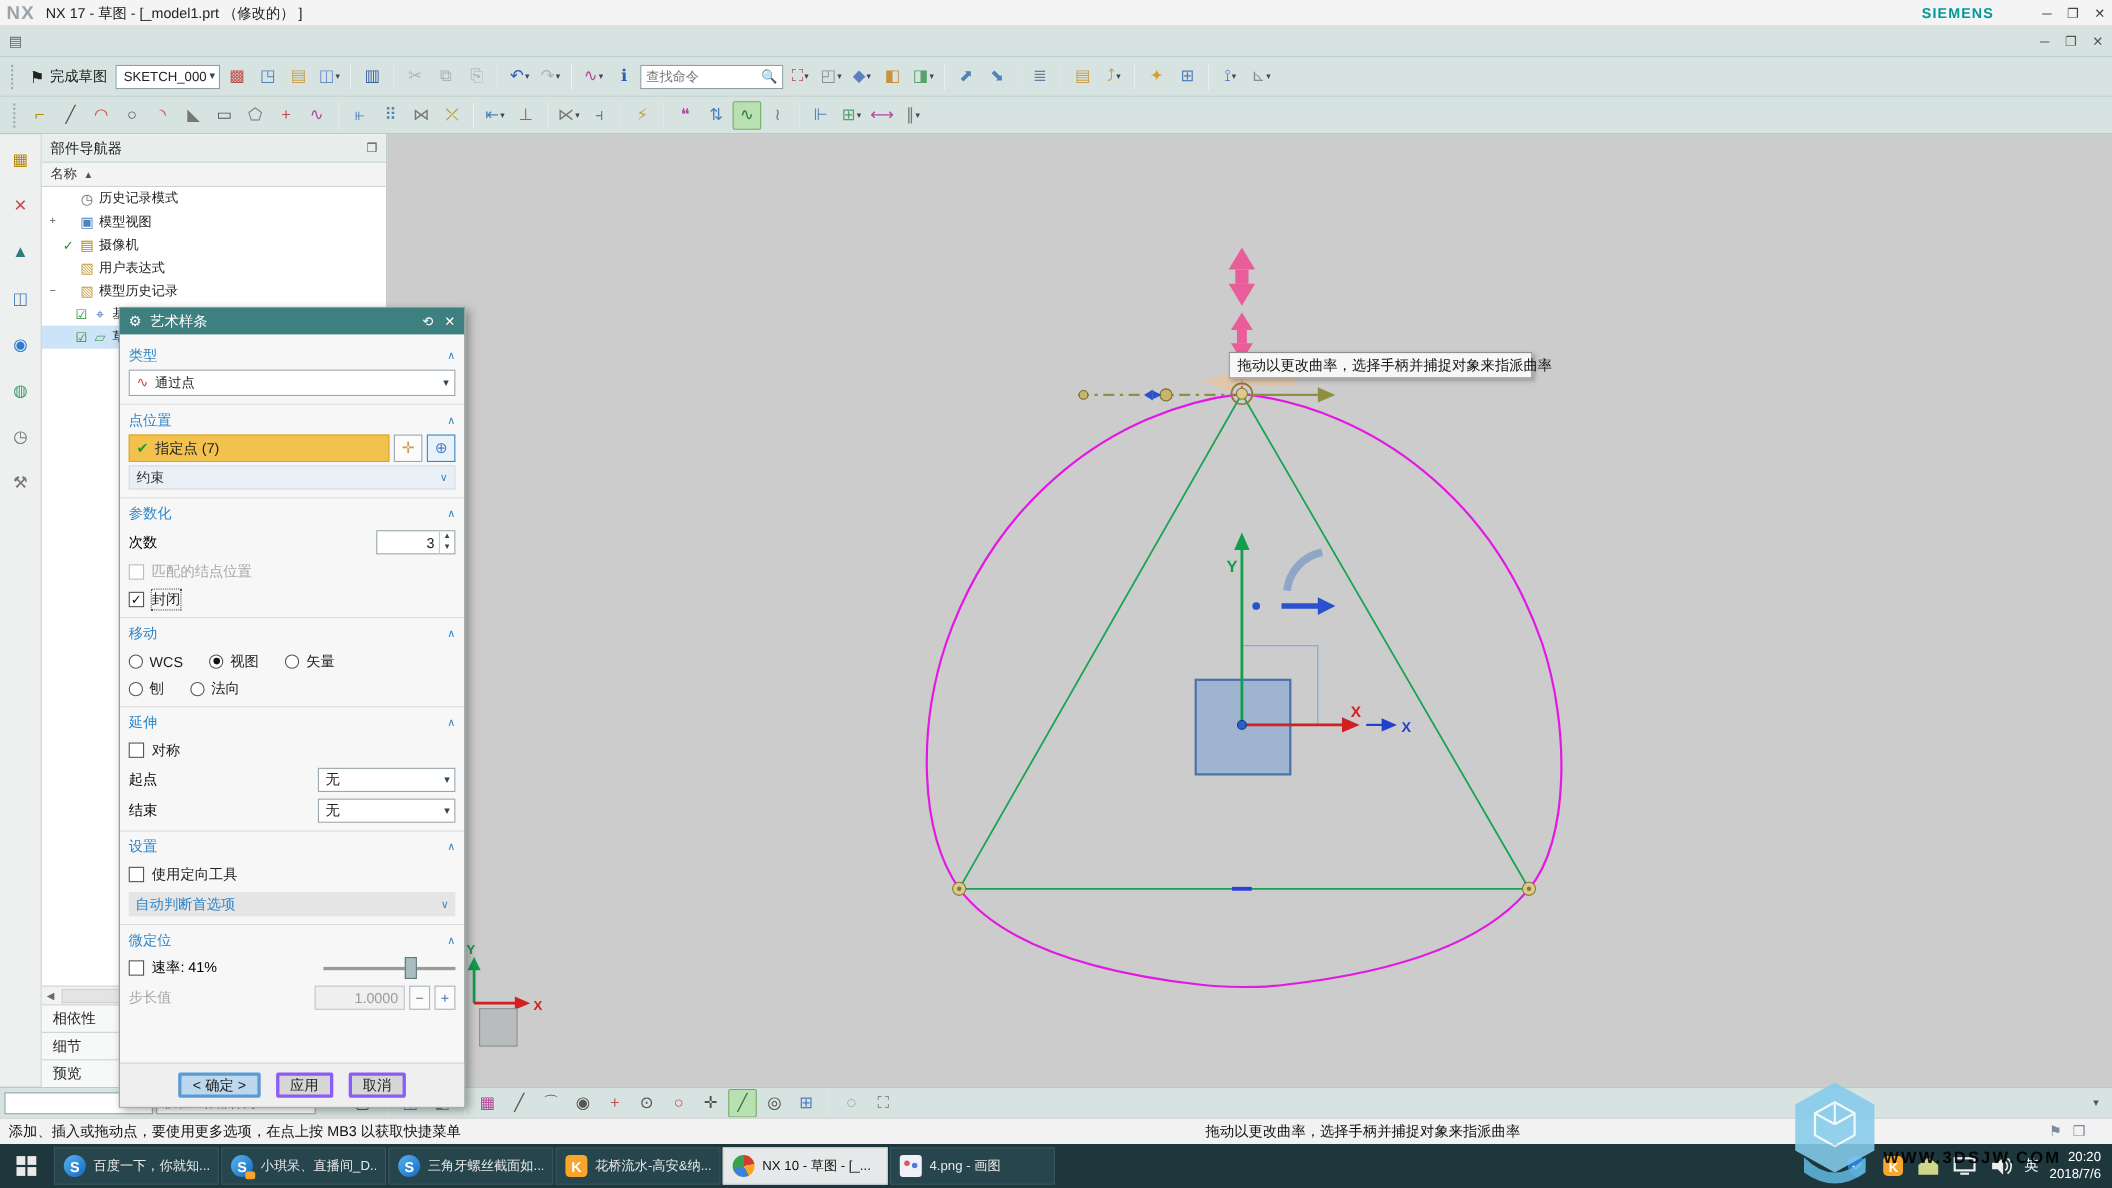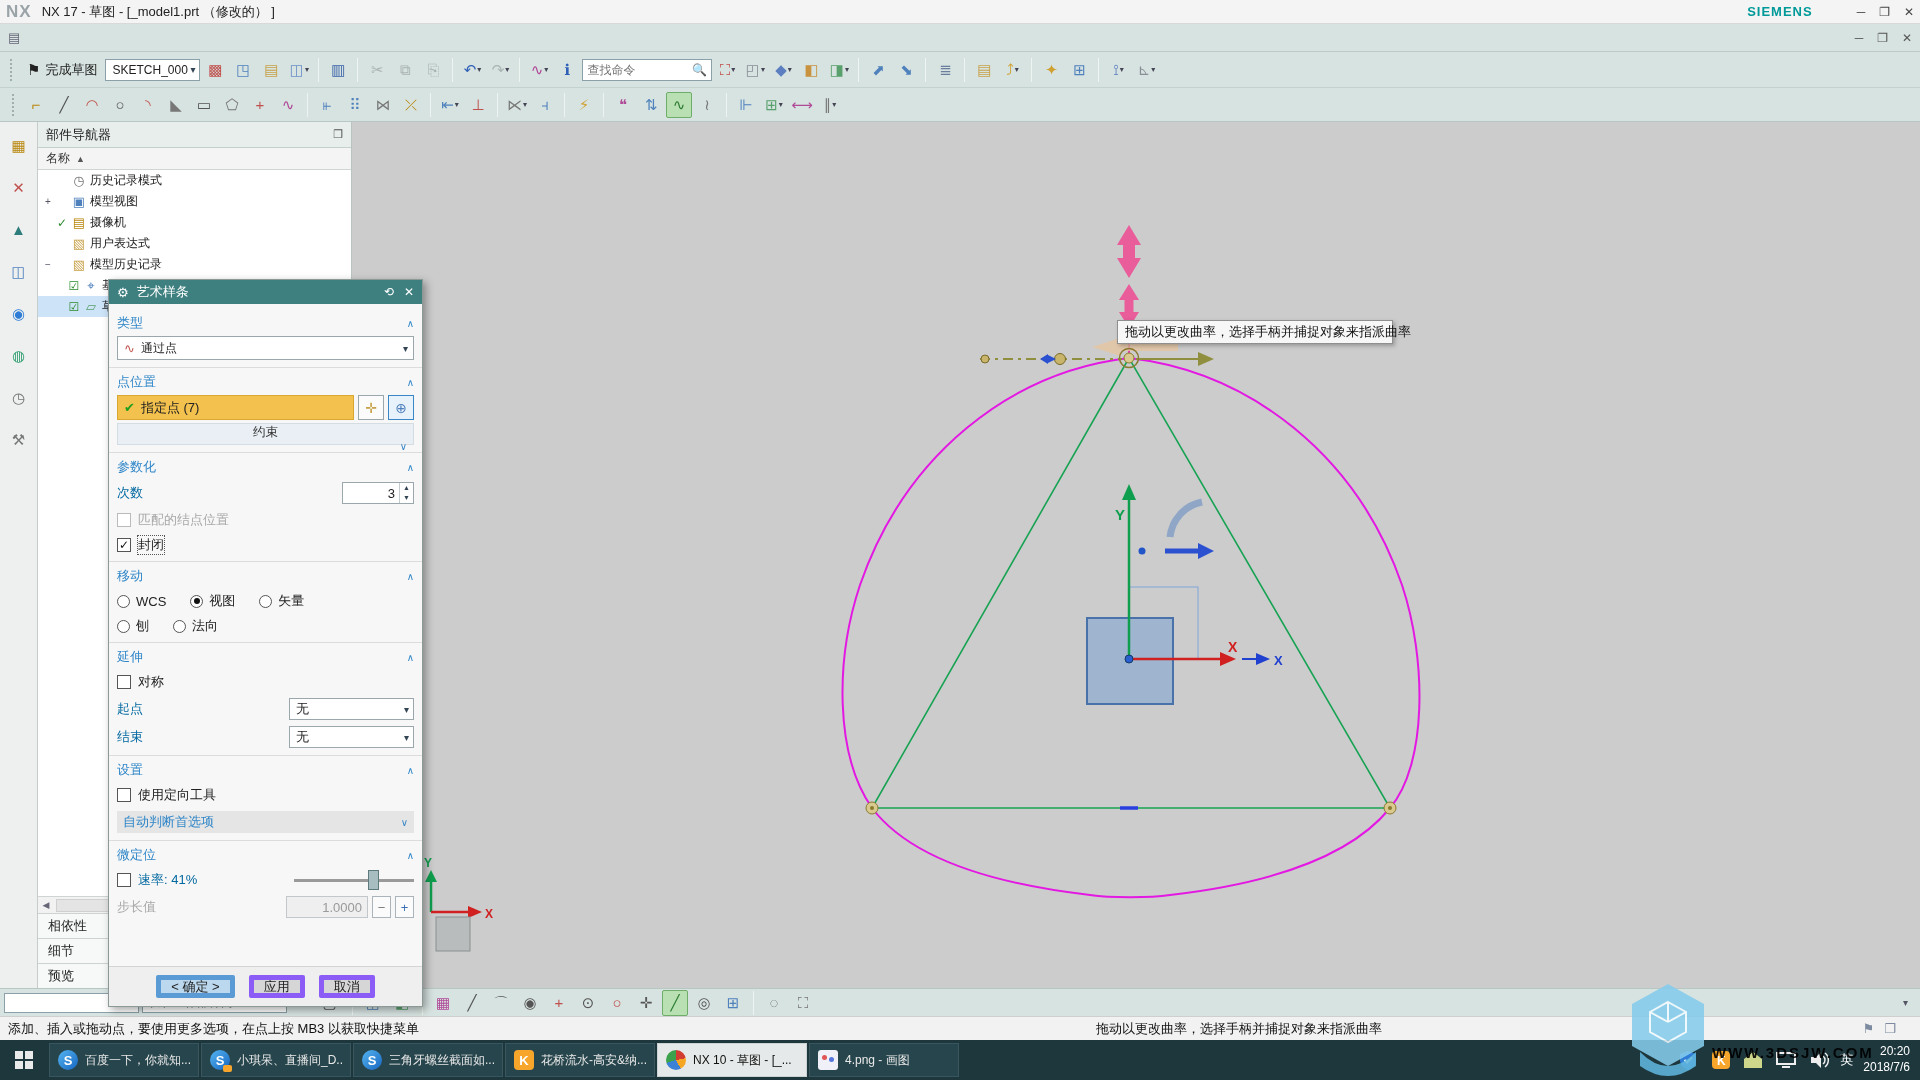--- a/index.html
+++ b/index.html
@@ -76,24 +76,24 @@
   .sec-label { color:#2f86c8; font-size:13px; }
   .sec-caret { margin-left:auto; color:#2f86c8; font-size:10px; }
   .dlg-div { height:1px; background:#dcdcdc; margin:7px -8px 5px -8px; }
   .type-combo { height:24px; background:#fff; border:1px solid #9aa7ad; display:flex; align-items:center; padding:0 6px; gap:6px; margin:4px 0 2px 0; position:relative; }
   .type-combo::after { content:"▾"; position:absolute; right:5px; font-size:10px; color:#345; }
   .spec-row { display:flex; align-items:center; gap:4px; margin:4px 0 0 0; }
   .spec-field { flex:1; height:25px; background:#f2c14e; border:1px solid #d8a832; display:flex; align-items:center; gap:6px; padding:0 6px; font-size:13px; }
   .spec-field .ck { color:#1e9e1e; font-weight:bold; }
   .sq-btn { width:26px; height:25px; background:#fbfbfb; border:1px solid #9aa7ad; display:flex; align-items:center; justify-content:center; font-size:14px; }
   .sq-btn.pressed { border:1px solid #3a87c8; background:#e8f2fb; }
-  .sub-row { height:22px; background:#e9eff5; border:1px solid #d4dde4; display:flex; align-items:center; padding:0 6px; font-size:12.5px; color:#333; margin-top:3px;flex-direction:column; }
+  .sub-row { height:22px; background:#e9eff5; border:1px solid #d4dde4; display:flex; align-items:center; padding:0 6px; font-size:12.5px; color:#333; margin-top:3px; }
   .sub-row .chev { margin-left:auto; color:#3a87c8; font-size:10px; }
   .fld-row { display:flex; align-items:center; margin:6px 0; font-size:13px; }
-  .fld-row .lbl { color:#0369a1; }
+  .fld-row .lbl { color:#000000; }
   .fld-row .lbl.dis { color:#a8a8a8; }
   .fld-row .right { margin-left:auto; }
   .spin { width:72px; height:22px; background:#fff; border:1px solid #9aa7ad; display:flex; align-items:center; }
   .spin .val { flex:1; text-align:right; padding-right:4px; }
   .spin .arrs { width:14px; border-left:1px solid #c5ccd0; display:flex; flex-direction:column; align-items:center; font-size:7px; color:#345; line-height:1.4; }
   .cb-row { display:flex; align-items:center; gap:7px; margin:7px 0; font-size:13px; }
   .cb { width:14px; height:14px; border:1.5px solid #555; background:#fff; display:flex; align-items:center; justify-content:center; font-size:12px; color:#111; }
   .cb.dis { border-color:#bbb; }
   .cb-row.dis { color:#a8a8a8; }
   .cb-row.focus .cbl { outline:1px dotted #555; }
@@ -106,21 +106,21 @@
   .infer-row { height:22px; background:#e5e5e5; display:flex; align-items:center; padding:0 6px; font-size:13px; color:#2f86c8; margin-top:3px; }
   .infer-row .chev { margin-left:auto; color:#3a87c8; font-size:10px; }
   .slider { width:120px; height:20px; position:relative; }
   .slider .track { position:absolute; left:0; right:0; top:9px; height:3px; background:#9a9a9a; }
   .slider .handle { position:absolute; left:74px; top:0; width:11px; height:20px; background:#a7bdbf; border:1px solid #5d7a7d; }
   .step-wrap { display:flex; align-items:center; gap:4px; }
   .step-input { width:82px; height:22px; background:#efefef; border:1px solid #c2c7cb; color:#9a9a9a; display:flex; align-items:center; justify-content:flex-end; padding:0 5px; font-size:13px; }
   .mini-btn { width:19px; height:22px; border:1px solid #aab4ba; background:#fbfbfb; display:flex; align-items:center; justify-content:center; font-size:13px; color:#777; }
   .mini-btn.plus { color:#3a6fb8; }
   .dlg-footer { flex:0 0 40px; border-top:1px solid #d4d4d4; background:#efefef; display:flex; align-items:center; justify-content:center; gap:14px; }
-  .dbtn { height:23px; padding:0 10px; display:flex; align-items:center; justify-content:center; font-size:13px; background:#d6d6d6; border:5px solid #8b5cf6; border-radius:2px; }
+  .dbtn { height:23px; padding:0 10px; display:flex; align-items:center; justify-content:center; font-size:13px; background:#d6d6d6; border:3px solid #8b5cf6; border-radius:2px; }
   .dbtn.ok { background:#bcd8ef; border-color:#5a9bd5; }
 
   
   .gtooltip { position:absolute; left:1117px; top:320px; width:276px; height:24px; background:#f7f7f7; border:1px solid #8f8f8f; box-shadow:2px 2px 4px rgba(0,0,0,.25); display:flex; align-items:center; padding:0 7px; font-size:13px; color:#111; z-index:6; white-space:nowrap; }
 
   
   .selbar { position:absolute; left:0; top:988px; width:1920px; height:28px; background:#d7e3e0; border-top:1px solid #b7c7c3; display:flex; align-items:center; padding:0 4px; gap:3px; }
   .selbar .combo { height:20px; }
   .selbar .end-caret { margin-left:auto; color:#556; font-size:10px; padding-right:8px; }
 

